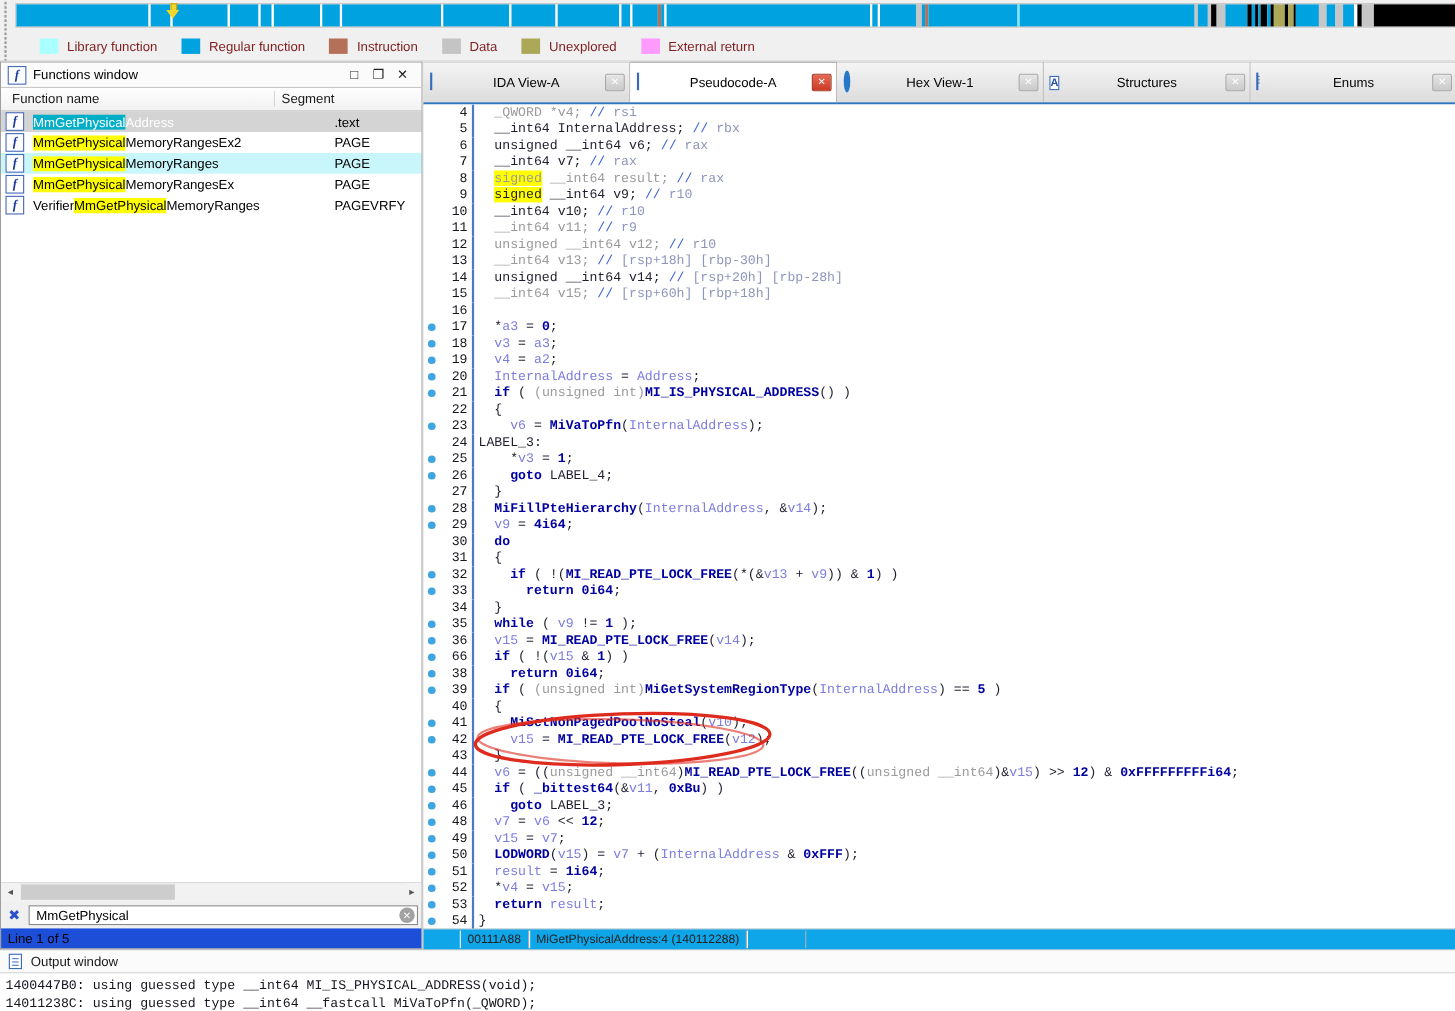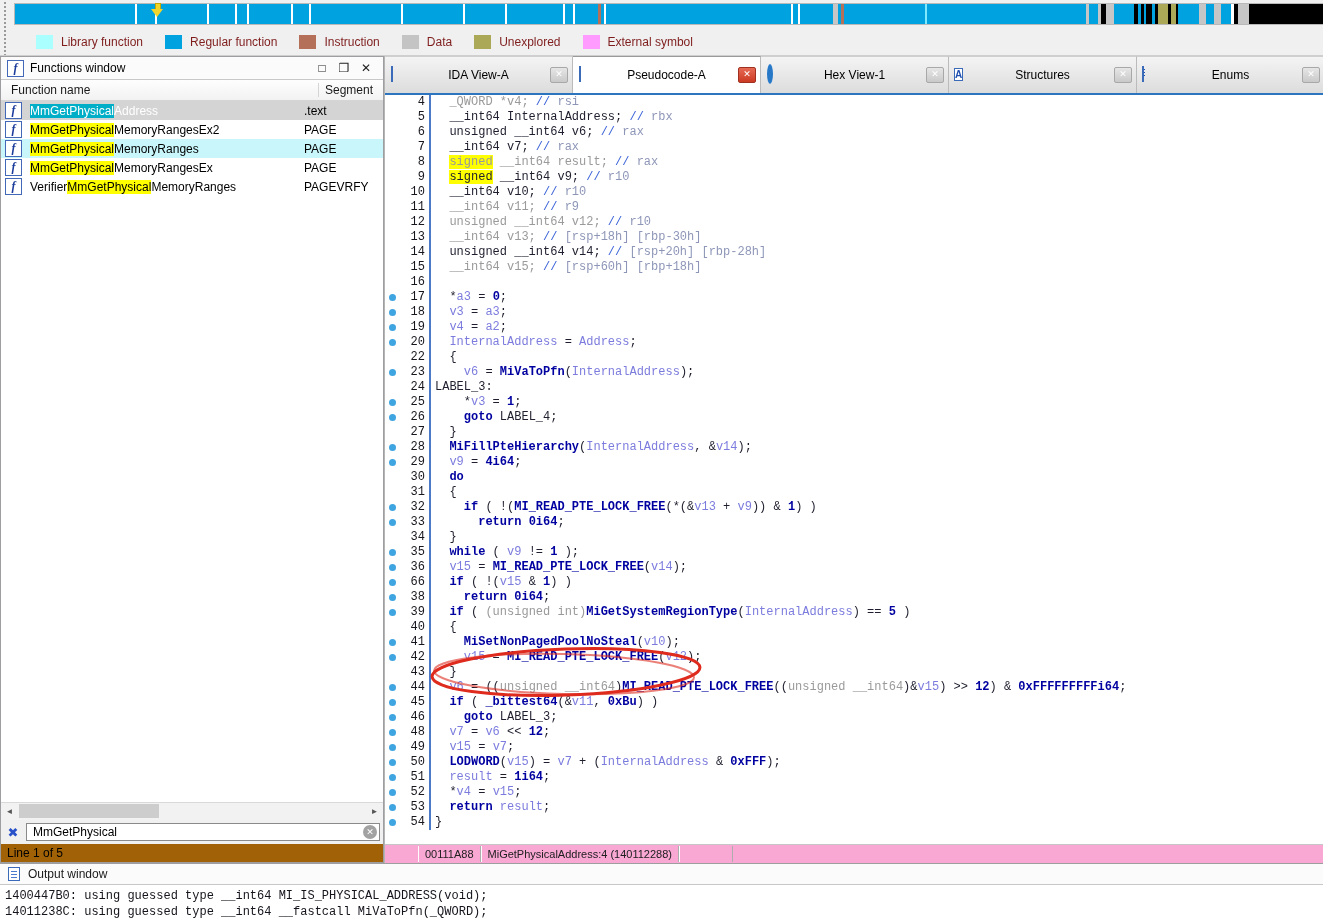--- a/index.html
+++ b/index.html
@@ -30,21 +30,21 @@
   .main{display:flex;height:807px;}
   
   .funcpanel{width:384px;flex:none;display:flex;flex-direction:column;background:#FFFFFF;border:1px solid #9E9EA0;box-sizing:border-box;}
   .ftitle{height:22px;flex:none;display:flex;align-items:center;background:#FBFBFB;border-bottom:1px solid #C8C8C8;padding:0 6px;}
   .ftitle .title-text{flex:1;padding-left:6px;color:#000;}
   .wbtn{width:22px;text-align:center;color:#222;font-size:12px;cursor:default;}
   .ficon-box{width:15px;height:15px;border:1px solid #4468B8;background:#fff;color:#1C3C9C;
     font-family:"Liberation Serif","DejaVu Serif",serif;font-style:italic;font-weight:bold;
     font-size:12px;line-height:14px;text-align:center;flex:none;}
   .fheader{height:20px;flex:none;display:flex;align-items:center;background:linear-gradient(#FEFEFE,#F2F2F2);border-bottom:1px solid #D5D5D5;}
-  .fh-name{width:318px;padding-left:10px;box-sizing:border-box;border-right:1px solid #D5D5D5;}
+  .fh-name{width:249px;padding-left:10px;box-sizing:border-box;border-right:1px solid #D5D5D5;}
   .fh-seg{padding-left:6px;}
   .flist{flex:none;}
   .frow{height:19px;display:flex;align-items:center;background:#fff;}
   .frow.sel{background:#D4D4D4;}
   .frow.cyan{background:#C9F6FA;}
   .frow .ficon-box{margin-left:4px;margin-right:8px;}
   .fname{width:267px;white-space:nowrap;overflow:hidden;}
   .fseg{padding-left:7px;color:#000;}
   .fp-selhl{background:#00AEC8;color:#FFFFFF;}
   .fp-selrest{color:#FFFFFF;}
@@ -53,21 +53,21 @@
   .ffiller{flex:1;background:#fff;}
   .hscroll{height:17px;flex:none;display:flex;background:#F2F2F2;border-top:1px solid #D9D9D9;}
   .hs-btn{width:17px;flex:none;display:flex;align-items:center;justify-content:center;color:#555;font-size:8px;background:#F2F2F2;}
   .hs-track{flex:1;position:relative;}
   .hs-thumb{position:absolute;left:1px;top:1px;height:14px;width:140px;background:#CDCDCD;}
   .filterrow{height:24px;flex:none;display:flex;align-items:center;background:#F0F0F0;padding:0 3px;gap:4px;}
   .filter-icon{width:18px;text-align:center;color:#2850C8;font-weight:bold;font-size:13px;}
   .filter-wrap{flex:1;position:relative;}
   .filter-input{width:100%;height:18px;box-sizing:border-box;border:1px solid #8A8A8A;padding:0 20px 0 6px;font-family:"Liberation Sans",sans-serif;font-size:12px;}
   .filter-clear{position:absolute;right:3px;top:2px;width:14px;height:14px;border-radius:50%;background:#A2A2A2;color:#fff;font-size:9px;line-height:14px;text-align:center;}
-  .fstatus{height:18px;flex:none;display:flex;align-items:center;background:#a16207;padding-left:6px;color:#000;}
+  .fstatus{height:18px;flex:none;display:flex;align-items:center;background:#1d4ed8;padding-left:6px;color:#000;}
   
   .rightpanel{flex:1;display:flex;flex-direction:column;border-left:1px solid #B5B5B5;background:#fff;min-width:0;}
   .tabbar{height:37px;flex:none;display:flex;background:#EFEFEF;}
   .tab{width:188px;flex:none;display:flex;align-items:center;background:linear-gradient(#F4F4F4,#DCDCDC);border-right:1px solid #BBBBBB;border-top:1px solid #CFCFCF;padding:0 4px;box-sizing:border-box;}
   .tab.active{background:#FFFFFF;border-top:1px solid #9A9A9A;}
   .tab .tlabel{flex:1;text-align:center;color:#000;white-space:nowrap;overflow:hidden;}
   .tab .ticon{flex:none;margin-right:2px;width:16px;height:16px;position:relative;}
   .tclose{flex:none;width:16px;height:14px;border-radius:2px;background:linear-gradient(#E6E6E6,#C9C9C9);border:1px solid #A8A8A8;color:#FFFFFF;font-size:9px;line-height:13px;text-align:center;font-weight:bold;}
   .tclose.red{background:linear-gradient(#E66A55,#CC3A23);border-color:#A03020;}
   .tabunderline{height:2px;flex:none;background:#2E75C0;}
@@ -82,21 +82,21 @@
   .t-g{color:#9A9A9A;}
   .t-d{color:#1E1E2E;}
   .t-v{color:#7C7CDE;font-family:Liberation Mono, monospace;}
   .t-k,.t-f,.t-n{color:#0000A0;font-weight:bold;}
   .t-cs{color:#3C64D8;}
   .t-ct{color:#8E96B8;}
   .t-hg{color:#9A9A9A;background:#FFFF00;}
   .t-hd{color:#1E1E2E;background:#FFFF00;}
   .redcircle{position:absolute;left:33px;top:546px;width:300px;height:64px;pointer-events:none;}
   
-  .pstatus{height:18px;flex:none;display:flex;align-items:center;background:#f9a8d4;border-top:1px solid #C6C6C6;padding-left:33px;font-size:11px;}
+  .pstatus{height:18px;flex:none;display:flex;align-items:center;background:#0ea5e9;border-top:1px solid #C6C6C6;padding-left:33px;font-size:11px;}
   .pcell{height:16px;line-height:16px;padding:0 6px;border-right:1px solid #ADADAD;border-left:1px solid #FDFDFD;color:#202020;white-space:nowrap;}
   .pcell.empty{width:40px;}
   
   .outpanel{height:57px;display:flex;flex-direction:column;border-top:1px solid #9E9EA0;background:#fff;}
   .otitle{height:20px;flex:none;display:flex;align-items:center;background:#FBFBFB;border-bottom:1px solid #C8C8C8;padding-left:6px;gap:6px;}
   .ocontent{flex:1;overflow:hidden;background:#fff;padding:3px 0 0 5px;
     font-family:"Liberation Mono","DejaVu Sans Mono",monospace;font-size:12px;line-height:16px;color:#14141C;white-space:pre;}
   
   .icon-doc{width:12px;height:14px;margin:1px 2px;border:1px solid #3A6AB8;background:#fff;position:relative;box-sizing:border-box;}
   .icon-doc::before{content:"";position:absolute;left:2px;top:3px;right:2px;height:1px;background:#4A7AD0;box-shadow:0 3px 0 #4A7AD0,0 6px 0 #4A7AD0;}
@@ -202,21 +202,21 @@
       <span class="legend-item">
         <span class="legend-swatch" style="background: rgb(196, 196, 196);"></span>
         <span class="legend-label">Data</span>
       </span>
       <span class="legend-item">
         <span class="legend-swatch" style="background: rgb(171, 169, 87);"></span>
         <span class="legend-label">Unexplored</span>
       </span>
       <span class="legend-item">
         <span class="legend-swatch" style="background: rgb(255, 154, 255);"></span>
-        <span class="legend-label">External symbol</span>
+        <span class="legend-label">External return</span>
       </span>
     </div>
 </div>
 
 <div class="main">
 
   <div class="funcpanel">
     <div class="ftitle">
       <span class="ficon-box">f</span>
       <span class="title-text">Functions window</span>
@@ -314,20 +314,21 @@
         <div class="cl"><span class="cl-dot"></span><span class="cl-num">11</span><span class="cl-code">  <span class="t-g">__int64 v11; </span><span class="t-cs">//</span><span class="t-ct"> r9</span></span></div>
         <div class="cl"><span class="cl-dot"></span><span class="cl-num">12</span><span class="cl-code">  <span class="t-g">unsigned __int64 v12; </span><span class="t-cs">//</span><span class="t-ct"> r10</span></span></div>
         <div class="cl"><span class="cl-dot"></span><span class="cl-num">13</span><span class="cl-code">  <span class="t-g">__int64 v13; </span><span class="t-cs">//</span><span class="t-ct"> [rsp+18h] [rbp-30h]</span></span></div>
         <div class="cl"><span class="cl-dot"></span><span class="cl-num">14</span><span class="cl-code">  <span class="t-d">unsigned __int64 v14; </span><span class="t-cs">//</span><span class="t-ct"> [rsp+20h] [rbp-28h]</span></span></div>
         <div class="cl"><span class="cl-dot"></span><span class="cl-num">15</span><span class="cl-code">  <span class="t-g">__int64 v15; </span><span class="t-cs">//</span><span class="t-ct"> [rsp+60h] [rbp+18h]</span></span></div>
         <div class="cl"><span class="cl-dot"></span><span class="cl-num">16</span><span class="cl-code"></span></div>
         <div class="cl"><span class="cl-dot on"></span><span class="cl-num">17</span><span class="cl-code">  <span class="t-d">*</span><span class="t-v">a3</span><span class="t-d"> = </span><span class="t-n">0</span><span class="t-d">;</span></span></div>
         <div class="cl"><span class="cl-dot on"></span><span class="cl-num">18</span><span class="cl-code">  <span class="t-v">v3</span><span class="t-d"> = </span><span class="t-v">a3</span><span class="t-d">;</span></span></div>
         <div class="cl"><span class="cl-dot on"></span><span class="cl-num">19</span><span class="cl-code">  <span class="t-v">v4</span><span class="t-d"> = </span><span class="t-v">a2</span><span class="t-d">;</span></span></div>
         <div class="cl"><span class="cl-dot on"></span><span class="cl-num">20</span><span class="cl-code">  <span class="t-v">InternalAddress</span><span class="t-d"> = </span><span class="t-v">Address</span><span class="t-d">;</span></span></div>
+        <div class="cl"><span class="cl-dot on"></span><span class="cl-num">21</span><span class="cl-code">  <span class="t-k">if</span><span class="t-d"> ( </span><span class="t-g">(unsigned int)</span><span class="t-f">MI_IS_PHYSICAL_ADDRESS</span><span class="t-d">() )</span></span></div>
         <div class="cl"><span class="cl-dot"></span><span class="cl-num">22</span><span class="cl-code">  <span class="t-d">{</span></span></div>
         <div class="cl"><span class="cl-dot on"></span><span class="cl-num">23</span><span class="cl-code">    <span class="t-v">v6</span><span class="t-d"> = </span><span class="t-f">MiVaToPfn</span><span class="t-d">(</span><span class="t-v">InternalAddress</span><span class="t-d">);</span></span></div>
         <div class="cl"><span class="cl-dot"></span><span class="cl-num">24</span><span class="cl-code"><span class="t-d">LABEL_3:</span></span></div>
         <div class="cl"><span class="cl-dot on"></span><span class="cl-num">25</span><span class="cl-code">    <span class="t-d">*</span><span class="t-v">v3</span><span class="t-d"> = </span><span class="t-n">1</span><span class="t-d">;</span></span></div>
         <div class="cl"><span class="cl-dot on"></span><span class="cl-num">26</span><span class="cl-code">    <span class="t-k">goto</span><span class="t-d"> LABEL_4;</span></span></div>
         <div class="cl"><span class="cl-dot"></span><span class="cl-num">27</span><span class="cl-code">  <span class="t-d">}</span></span></div>
         <div class="cl"><span class="cl-dot on"></span><span class="cl-num">28</span><span class="cl-code">  <span class="t-f">MiFillPteHierarchy</span><span class="t-d">(</span><span class="t-v">InternalAddress</span><span class="t-d">, &amp;</span><span class="t-v">v14</span><span class="t-d">);</span></span></div>
         <div class="cl"><span class="cl-dot on"></span><span class="cl-num">29</span><span class="cl-code">  <span class="t-v">v9</span><span class="t-d"> = </span><span class="t-n">4i64</span><span class="t-d">;</span></span></div>
         <div class="cl"><span class="cl-dot"></span><span class="cl-num">30</span><span class="cl-code">  <span class="t-k">do</span></span></div>
         <div class="cl"><span class="cl-dot"></span><span class="cl-num">31</span><span class="cl-code">  <span class="t-d">{</span></span></div>

